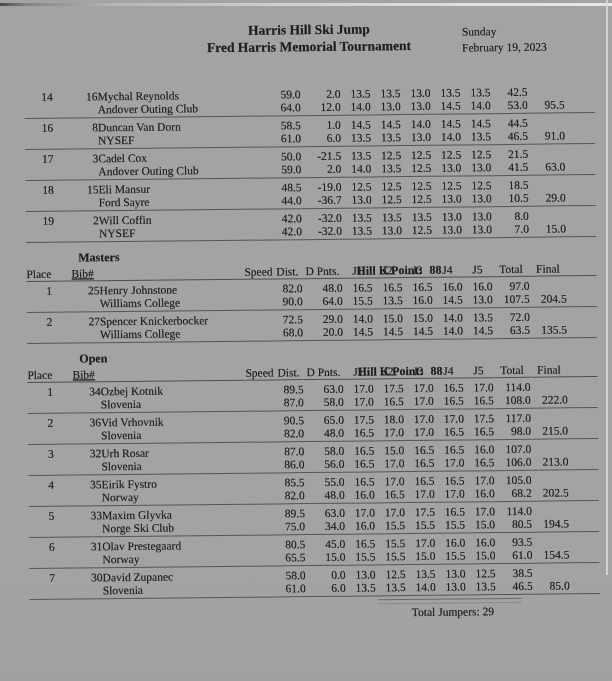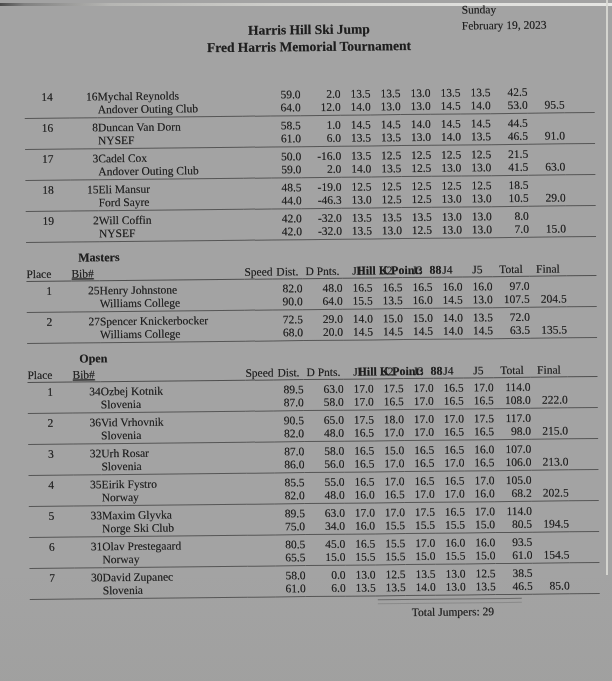--- a/index.html
+++ b/index.html
@@ -18,21 +18,21 @@
   .shade-bottom{position:absolute;left:0;bottom:0;width:100%;height:110px;
     background:linear-gradient(180deg,rgba(110,110,95,0) 0%,rgba(110,110,95,0.05) 100%);}
   
   .tilt{position:absolute;top:0;left:0;width:612px;
     transform:rotate(-0.6deg);transform-origin:30px 620px;
     text-shadow:0.2px 0.2px 0.5px rgba(35,35,35,0.55);}
   
   .doc-header{position:relative;height:88px;}
   .titles{position:absolute;top:24px;left:0;width:630px;text-align:center;
     font-weight:bold;font-size:13.5px;line-height:17px;}
-  .date-block{position:absolute;top:6px;left:468px;font-size:11.5px;line-height:16px;}
+  .date-block{position:absolute;top:28px;left:468px;font-size:11.5px;line-height:16px;}
   
   table.results{border-collapse:collapse;table-layout:fixed;width:570px;margin-left:30px;
     font-size:11.5px;}
   table.results td,table.results th{overflow:hidden;white-space:nowrap;line-height:13px;padding:0;}
   thead th{font-weight:normal;border-bottom:1px solid #4f4f4f;padding-bottom:3px;line-height:14px;}
   tr.l1 td{padding-top:3px;}
   tr.l2 td{padding-bottom:1px;border-bottom:1px solid #565656;
     box-shadow:0 1.5px 0 rgba(110,110,110,0.18);}
   .c-place{text-align:center;padding-left:20px;margin-top:12px;}
   .c-bib{text-align:right;padding-right:6px;}
@@ -156,21 +156,21 @@
               <td class="c-total">46.5</td>
               <td class="c-final">91.0</td>
               <td class="c-spacer"></td>
             </tr>
             <tr class="l1">
               <td class="c-place">17</td>
               <td class="c-bib">3</td>
               <td class="c-name">Cadel Cox</td>
               <td class="c-speed"></td>
               <td class="c-dist">50.0</td>
-              <td class="c-dpnts">-16.0</td>
+              <td class="c-dpnts">-21.5</td>
               <td class="c-j1">13.5</td>
               <td class="c-j2">12.5</td>
               <td class="c-j3">12.5</td>
               <td class="c-j4">12.5</td>
               <td class="c-j5">12.5</td>
               <td class="c-total">21.5</td>
               <td class="c-final"></td>
               <td class="c-spacer"></td>
             </tr>
             <tr class="l2">
@@ -204,21 +204,21 @@
               <td class="c-total">18.5</td>
               <td class="c-final"></td>
               <td class="c-spacer"></td>
             </tr>
             <tr class="l2">
               <td class="c-place"></td>
               <td class="c-bib"></td>
               <td class="c-name">Ford Sayre</td>
               <td class="c-speed"></td>
               <td class="c-dist">44.0</td>
-              <td class="c-dpnts">-46.3</td>
+              <td class="c-dpnts">-36.7</td>
               <td class="c-j1">13.0</td>
               <td class="c-j2">12.5</td>
               <td class="c-j3">12.5</td>
               <td class="c-j4">13.0</td>
               <td class="c-j5">13.0</td>
               <td class="c-total">10.5</td>
               <td class="c-final">29.0</td>
               <td class="c-spacer"></td>
             </tr>
             <tr class="l1">

